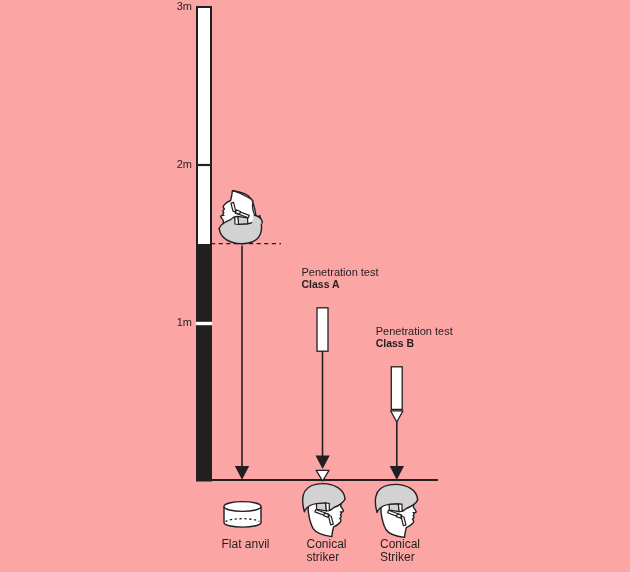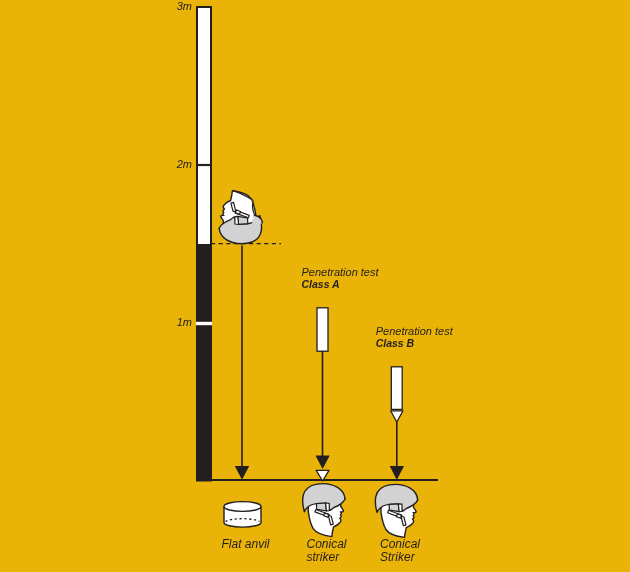--- a/index.html
+++ b/index.html
@@ -1,16 +1,16 @@
 <!DOCTYPE html>
 <html><head>
 <meta charset="utf-8">
 <style>
   html,body{margin:0;padding:0;background:#ffffff;}
-  #canvas{position:relative;width:630px;height:572px;background:#eab308;overflow:hidden;font-style:italic;}
+  #canvas{position:relative;width:630px;height:572px;background:#fca5a5;overflow:hidden;}
   svg{display:block;}
   text{font-family:"Liberation Sans",sans-serif;fill:#231f20;}
 </style>
 </head>
 <body>
 <div id="canvas">
 <svg width="630" height="572" viewBox="0 0 630 572">
   <defs>
     <g id="head">
 

